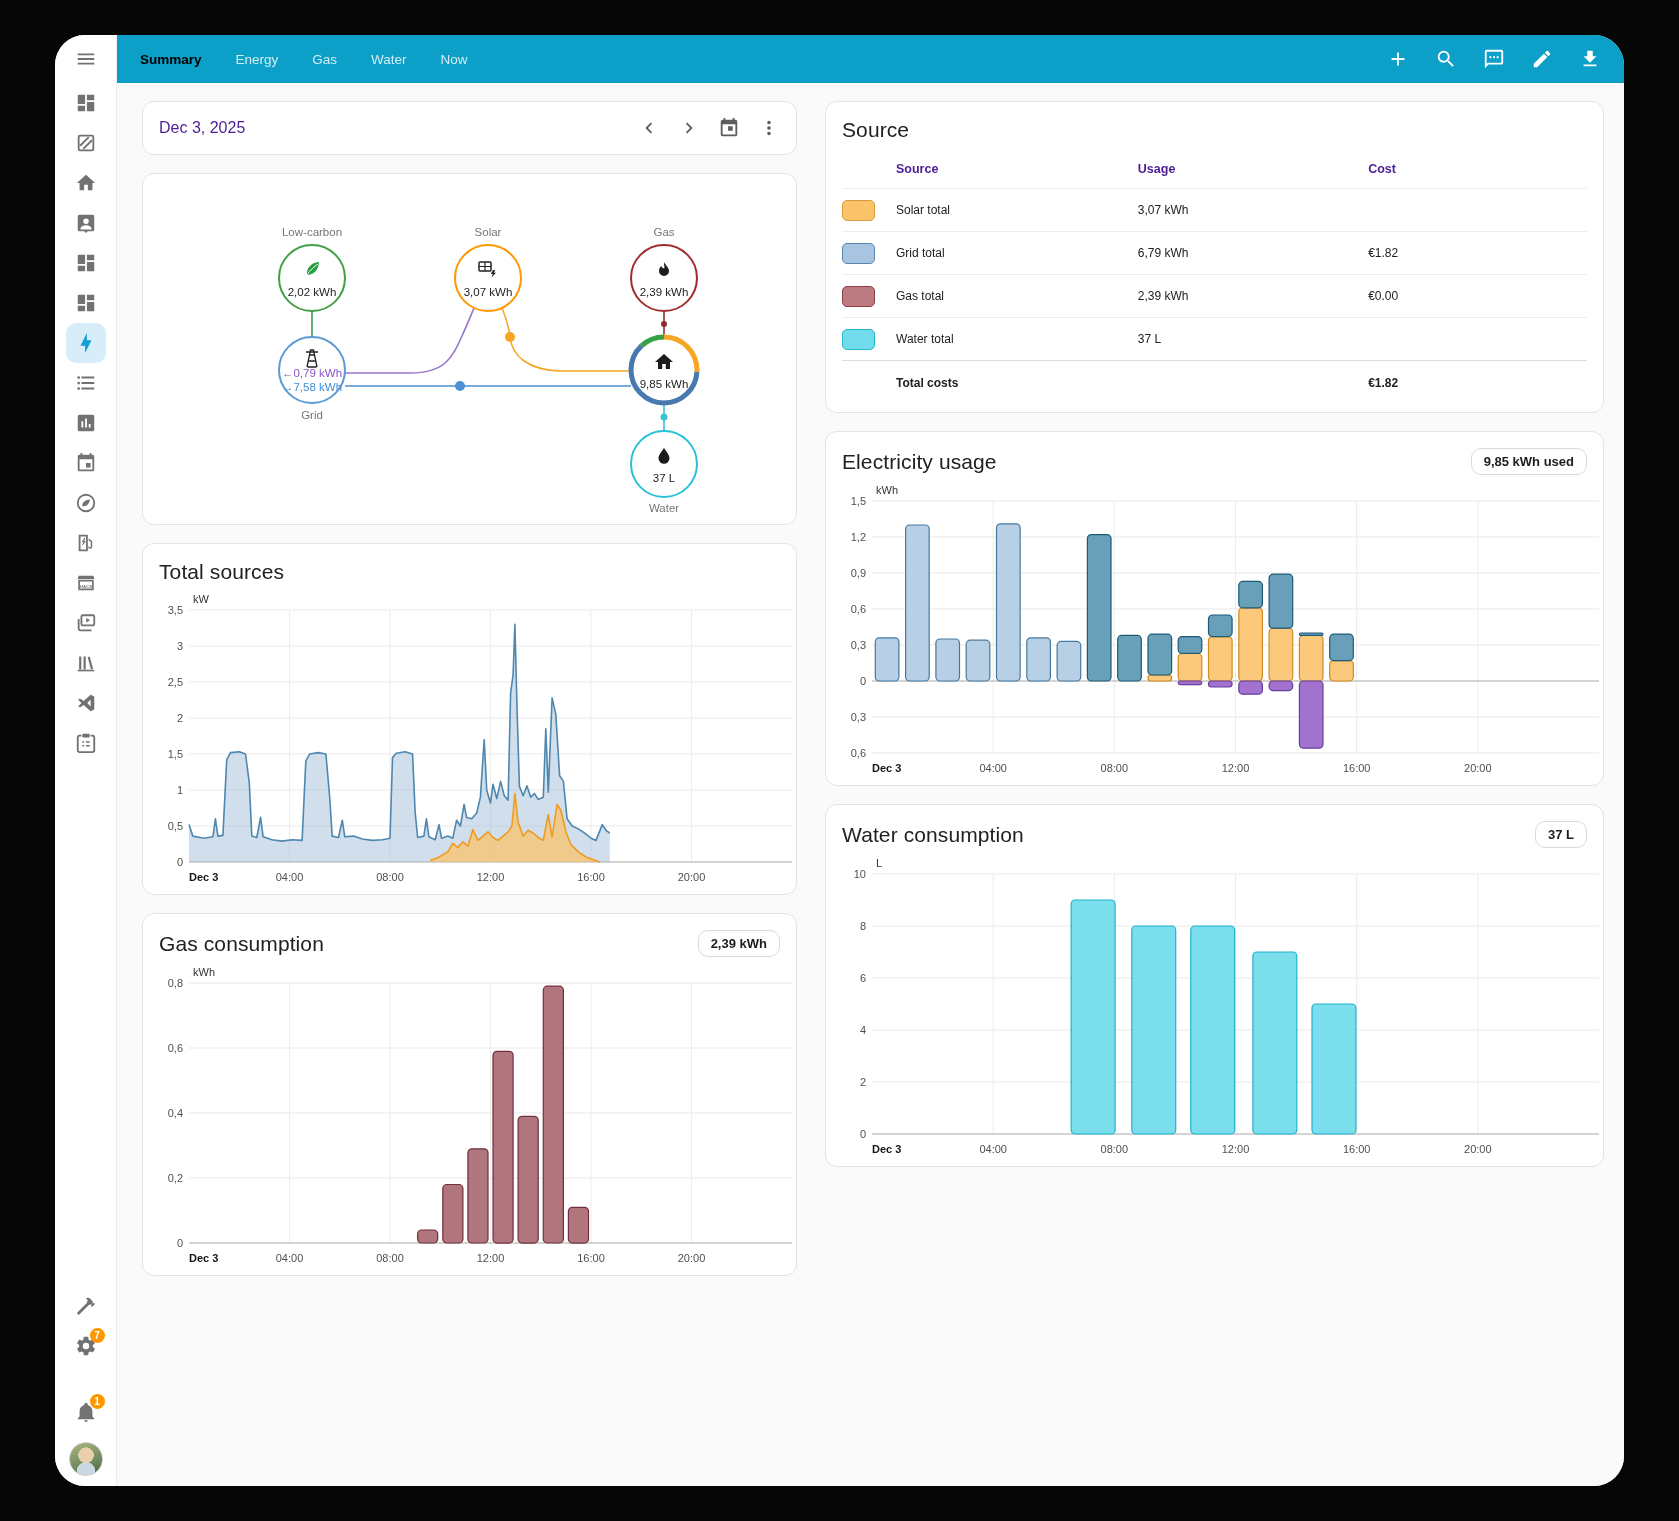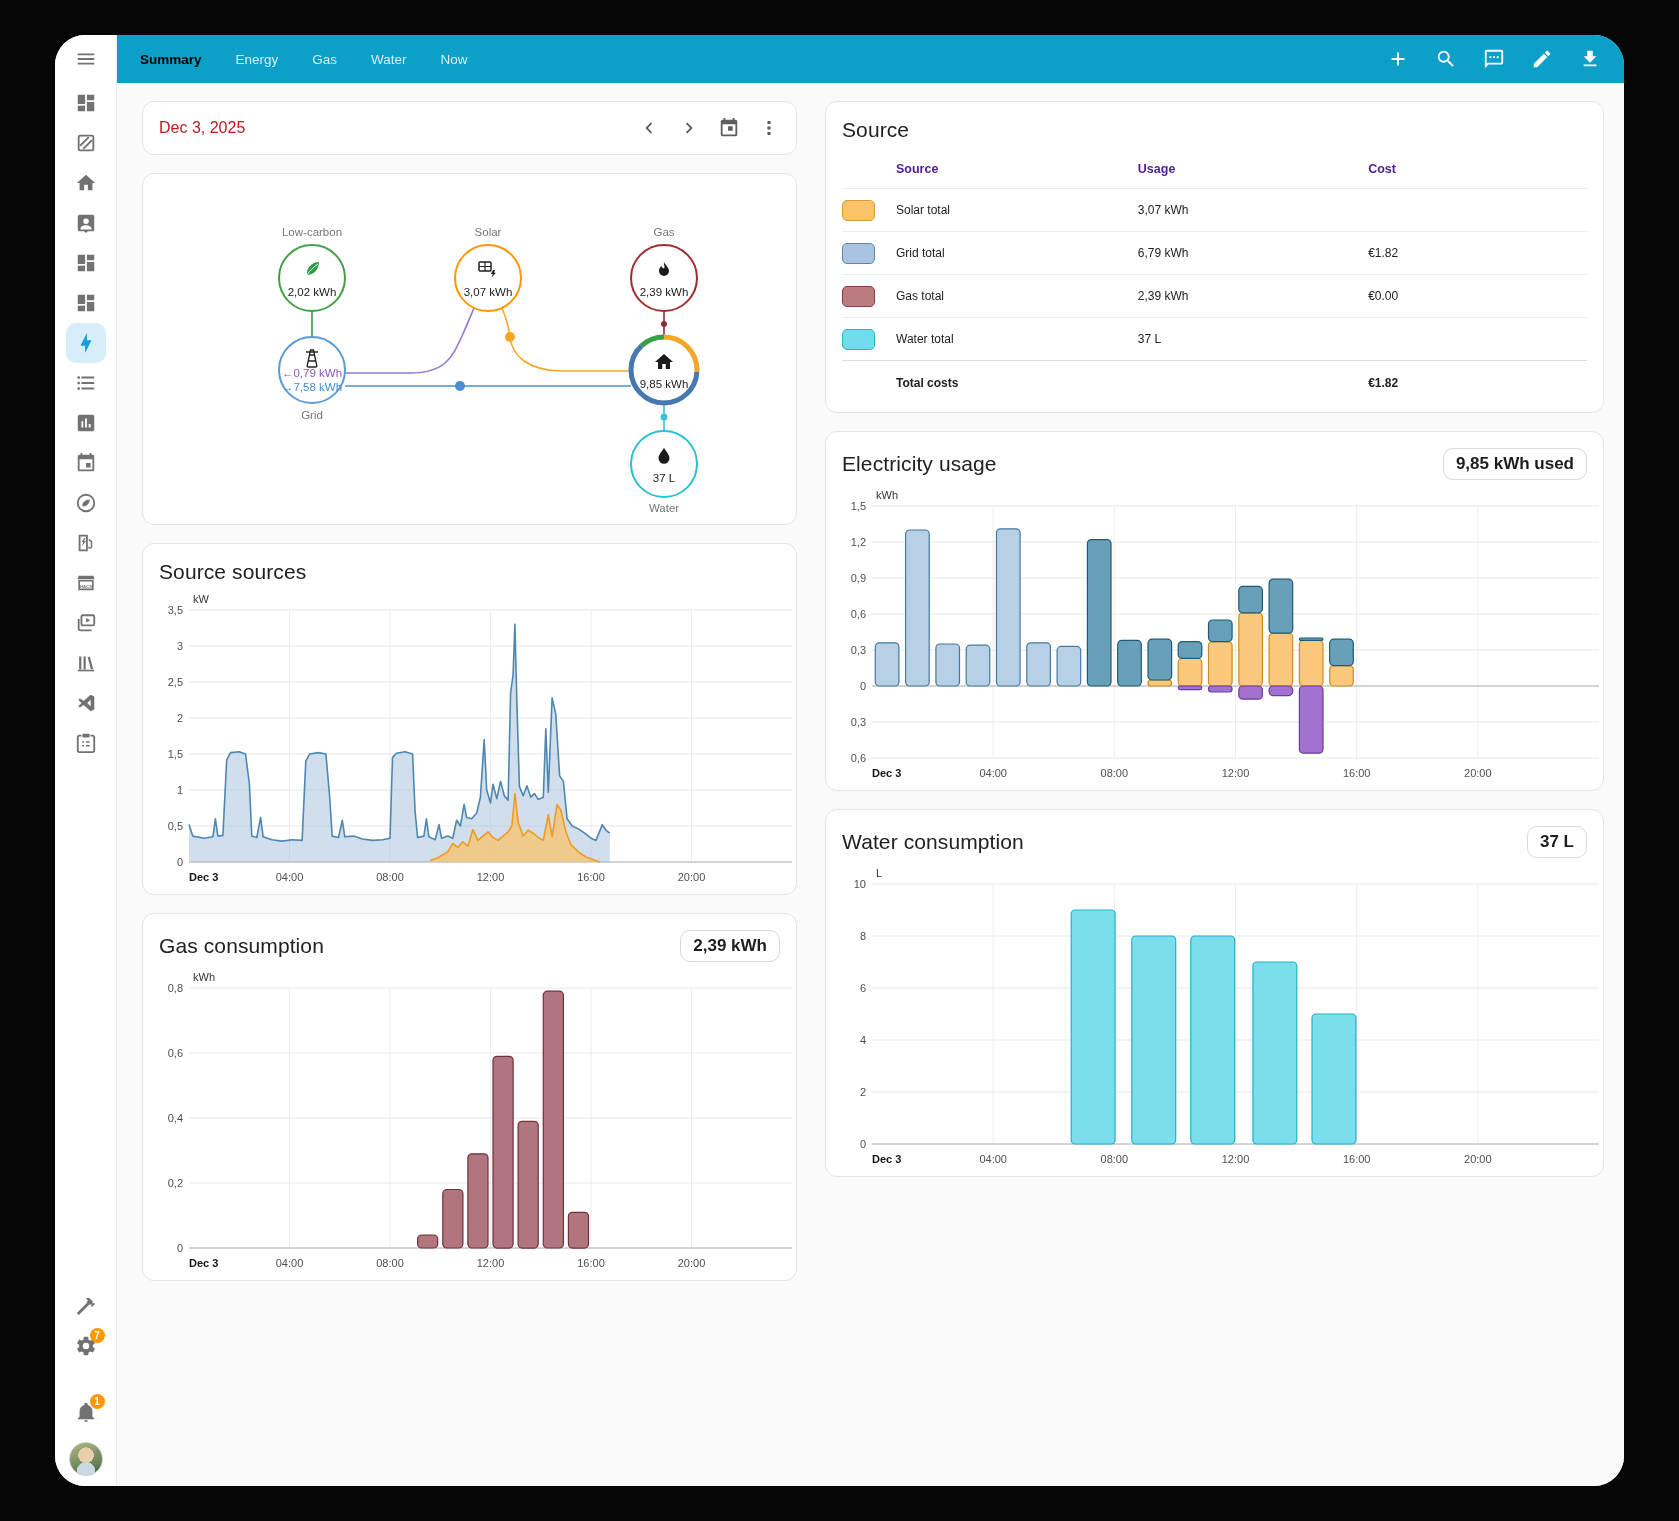--- a/index.html
+++ b/index.html
@@ -31,25 +31,25 @@
   .appbar-actions { margin-left:auto; display:flex; align-items:center; gap:8px; }
   .abtn { width:40px; height:40px; background:none; border:none; color:#fff; display:flex; align-items:center; justify-content:center; cursor:pointer; }
   .abtn .icn { width:22px; height:22px; }
 
   .content { flex:1; overflow:hidden; padding:18px 20px 30px 25px; display:grid; grid-template-columns:655px 1fr; gap:24px 28px; align-content:start; background:#fafafa; }
   .col { display:flex; flex-direction:column; gap:18px; min-width:0; }
 
   .card { background:#fff; border:1px solid #e3e3e3; border-radius:12px; }
   .card-head { display:flex; align-items:center; justify-content:space-between; padding:16px 16px 4px 16px; }
   .card-title { font-size:21px; font-weight:400; color:#212121; letter-spacing:.1px; }
-  .chip { border:1px solid #dadada; border-radius:10px; padding:5px 12px; font-size:17px; font-weight:700; color:#1d1d1d; background:#fff; white-space:nowrap; }
+  .chip { border:1px solid #dadada; border-radius:10px; padding:5px 12px; font-size:13px; font-weight:700; color:#1d1d1d; background:#fff; white-space:nowrap; }
 
   
   .datebar { display:flex; align-items:center; height:54px; padding:0 8px 0 16px; }
-  .date-label { font-size:16px; font-weight:500; color:#b91c1c; }
+  .date-label { font-size:16px; font-weight:500; color:#4c1d95; }
   .datebar-actions { margin-left:auto; display:flex; align-items:center; gap:2px; }
   .dbtn { width:38px; height:38px; border:none; background:none; color:#5d5d5d; display:flex; align-items:center; justify-content:center; cursor:pointer; border-radius:50%; }
   .dbtn .icn { width:21px; height:21px; }
 
   
   .src-table { padding:4px 16px 8px 16px; }
   .src-row { display:grid; grid-template-columns:54px 1.05fr 1fr .95fr; align-items:center; min-height:43px; border-top:1px solid #ededed; font-size:12px; color:#212121; }
   .src-row.head { border-top:none; font-weight:700; font-size:12.5px; color:#4c1d95; min-height:38px; }
   .src-row.total { border-top:1px solid #dcdcdc; font-weight:700; min-height:44px; }
   .swatch { width:33px; height:21px; border-radius:5px; border:1px solid transparent; }
@@ -402,21 +402,21 @@
                 <path d="M0 -8C2.8 -3.6 5.5 -1 5.5 2.3A5.5 5.5 0 0 1 -5.5 2.3C-5.5 -1 -2.8 -3.6 0 -8Z" fill="#1c1c1c"></path>
               </g>
               <text class="nvalue" x="504" y="308">37 L</text>
               <text class="nlabel" x="504" y="338">Water</text>
             </g>
           </svg>
         </div>
 
         <div class="card">
           <div class="card-head">
-            <h2 class="card-title">Source sources</h2>
+            <h2 class="card-title">Total sources</h2>
           </div>
           <div class="chart">
               <svg width="653" height="300">
                 <line x1="142.5" x2="142.5" y1="20" y2="272" stroke="#ededed"></line>
                 <line x1="243" x2="243" y1="20" y2="272" stroke="#ededed"></line>
                 <line x1="343.5" x2="343.5" y1="20" y2="272" stroke="#ededed"></line>
                 <line x1="444" x2="444" y1="20" y2="272" stroke="#ededed"></line>
                 <line x1="544.5" x2="544.5" y1="20" y2="272" stroke="#ededed"></line>
                 <line x1="42" x2="645" y1="272" y2="272" stroke="#a9a9a9"></line>
                 <text x="36" y="276" text-anchor="end" class="tk">0</text>

